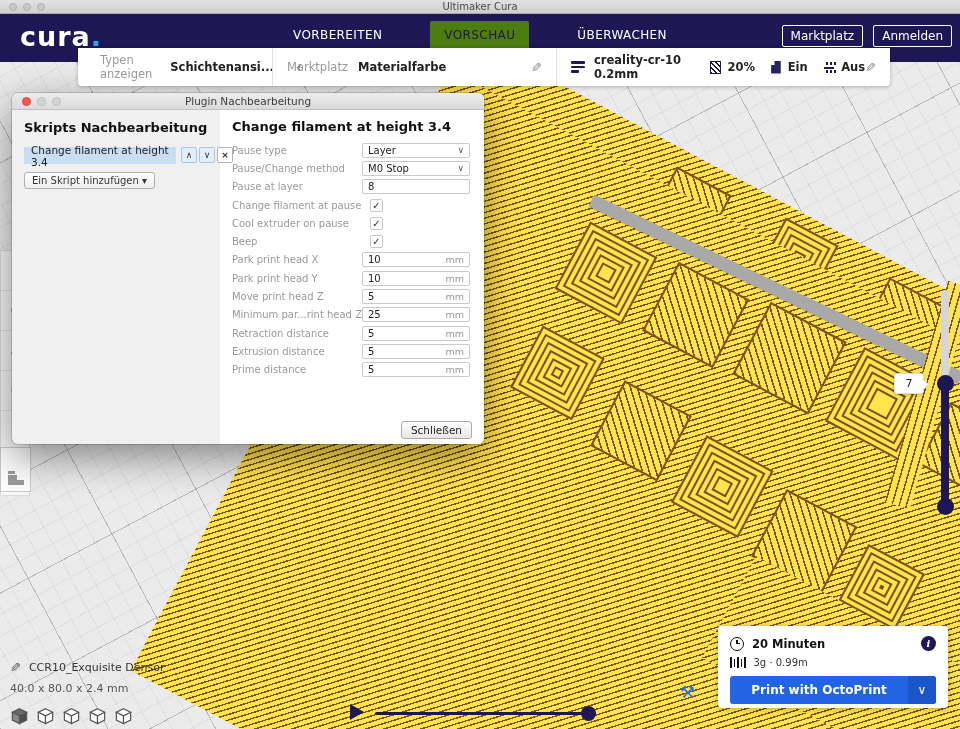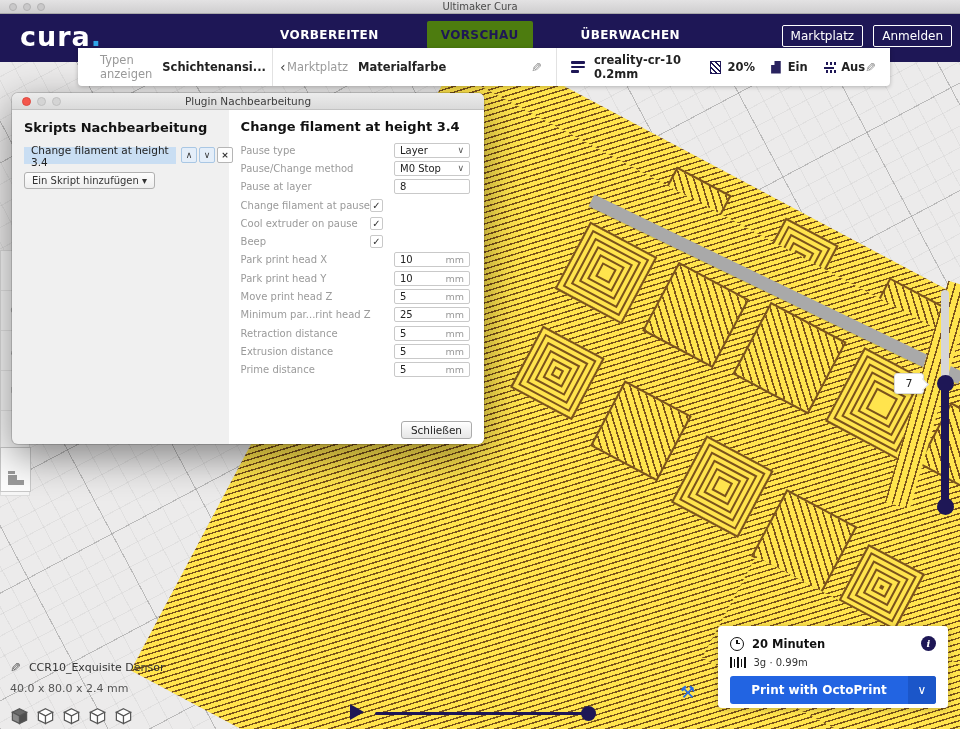--- a/index.html
+++ b/index.html
@@ -14,37 +14,37 @@
   .mac-bar .title { font-size:10px; color:#4a4a4a; }
   .mac-dots { position:absolute; left:9px; top:3px; display:flex; gap:6px; }
   .mac-dot { width:8px; height:8px; border-radius:50%; background:#c9c8c9; border:1px solid #b2b1b2; }
 
   
   .header { position:absolute; top:14px; left:0; width:960px; height:48px; background:#1e1756; z-index:40; }
   .logo { position:absolute; left:20px; top:8px; color:#fff; font-size:27px; font-weight:bold;
     letter-spacing:1px; line-height:30px; }
   .logo .dot { color:#30a5e8; }
   .stage-tabs { position:absolute; left:0; right:0; top:7px; display:flex; justify-content:center; gap:34px; }
-  .stage-tab { color:#fff; font-size:12px; font-weight:bold; letter-spacing:.4px; padding:7px 14px;
+  .stage-tab { color:#fff; font-size:12px; font-weight:normal; letter-spacing:.4px; padding:7px 14px;
     border-radius:2px; cursor:default; }
   .stage-tab.active { background:#4d7c0f; color:#1e1756; }
   .header-buttons { position:absolute; right:8px; top:11px; display:flex; gap:10px; }
   .hbtn { color:#fff; font-size:12px; border:1px solid #fff; border-radius:2px; padding:3px 8px; }
 
   
   .toolbar { position:absolute; left:78px; top:48px; width:812px; height:38px; background:#fff;
     z-index:41; border-radius:0 0 4px 4px; box-shadow:0 1px 4px rgba(0,0,0,.25);
     display:flex; align-items:center; }
   .tb-sec { display:flex; align-items:center; height:100%; }
   .tb-sec + .tb-sec { border-left:1px solid #e2e2e2; }
   .tb-label { color:#999; font-size:11.5px; margin-right:10px; }
   .tb-value { color:#222; font-size:11.5px; font-weight:bold; }
   .tb-chevron { color:#444; font-size:14px; margin:0 14px 0 14px; }
   .pencil { color:#8a8a8a; font-size:13px; transform:scaleX(-1); display:inline-block; }
-  .sec1 { width:194px; padding-left:22px; }
+  .sec1 { width:194px; padding-left:22px;gap:8px; }
   .sec2 { width:284px; padding-left:14px; }
   .sec2 .pencil { margin-left:auto; margin-right:14px; }
   .sec3 { flex:1; padding:0 14px; }
   .tb-ico { margin:0 7px 0 16px; display:inline-flex; }
   .printer-ico { display:inline-flex; flex-direction:column; gap:2px; margin-right:9px; }
   .printer-ico i { display:block; height:2.5px; background:#1e1756; border-radius:1px; }
   .printer-ico i:nth-child(1){ width:14px; } .printer-ico i:nth-child(2){ width:14px; } .printer-ico i:nth-child(3){ width:8px; }
   .infill-ico { width:13px; height:13px; border:1.5px solid #1e1756;
     background:repeating-linear-gradient(45deg,#1e1756 0 1px,transparent 1px 3.5px); }
   .support-ico { width:13px; height:13px; background:#1e1756;
@@ -168,21 +168,21 @@
   .row-btns { position:absolute; right:-57px; top:0; display:flex; gap:2px; }
   .mini-btn { width:16px; height:16px; font-size:9px; display:flex; align-items:center; justify-content:center;
     border:1px solid #a9c7e4; background:#e4eef9; border-radius:2px; color:#333; }
   .mini-btn.del { background:#fdfdfd; border-color:#b5b5b5; font-weight:bold; }
   .add-script-btn { margin-top:8px; display:inline-block; padding:2px 7px; font-size:10px; color:#333;
     border:1px solid #b0b0b0; border-radius:3px; background:linear-gradient(#fdfdfd,#eeeeee); }
   .dlg-right { flex:1; background:#fff; padding:9px 14px 0 12px; }
   .dlg-right h2 { font-size:13px; font-weight:bold; color:#111; margin-bottom:7px; }
   .frow { display:flex; align-items:center; height:18.3px; }
   .flabel { font-size:10px; color:#9a9a9a; flex:1; white-space:nowrap; overflow:hidden; }
-  .fselect, .finput { width:76px; height:15px; border:1px solid #c9c9c9; background:#fff; border-radius:2px;
+  .fselect, .finput { width:108px; height:15px; border:1px solid #c9c9c9; background:#fff; border-radius:2px;
     display:flex; align-items:center; font-size:10px; color:#222; padding:0 5px; }
   .fselect .chev { margin-left:auto; color:#555; font-size:9px; }
   .finput .unit { margin-left:auto; color:#999; font-size:9.5px; }
   .fcheck { width:13px; height:13px; border:1px solid #c9c9c9; border-radius:2px; background:#fff;
     display:flex; align-items:center; justify-content:center; font-size:10px; color:#333; margin-right:87px; }
   .dlg-footer { position:absolute; bottom:0; left:0; right:0; height:24px; }
   .close-btn { position:absolute; right:12px; bottom:5px; padding:2px 9px; font-size:10.5px; color:#222;
     border:1px solid #ababab; border-radius:3px; background:linear-gradient(#ffffff,#e6e6e6); }
 </style>
 </head>

